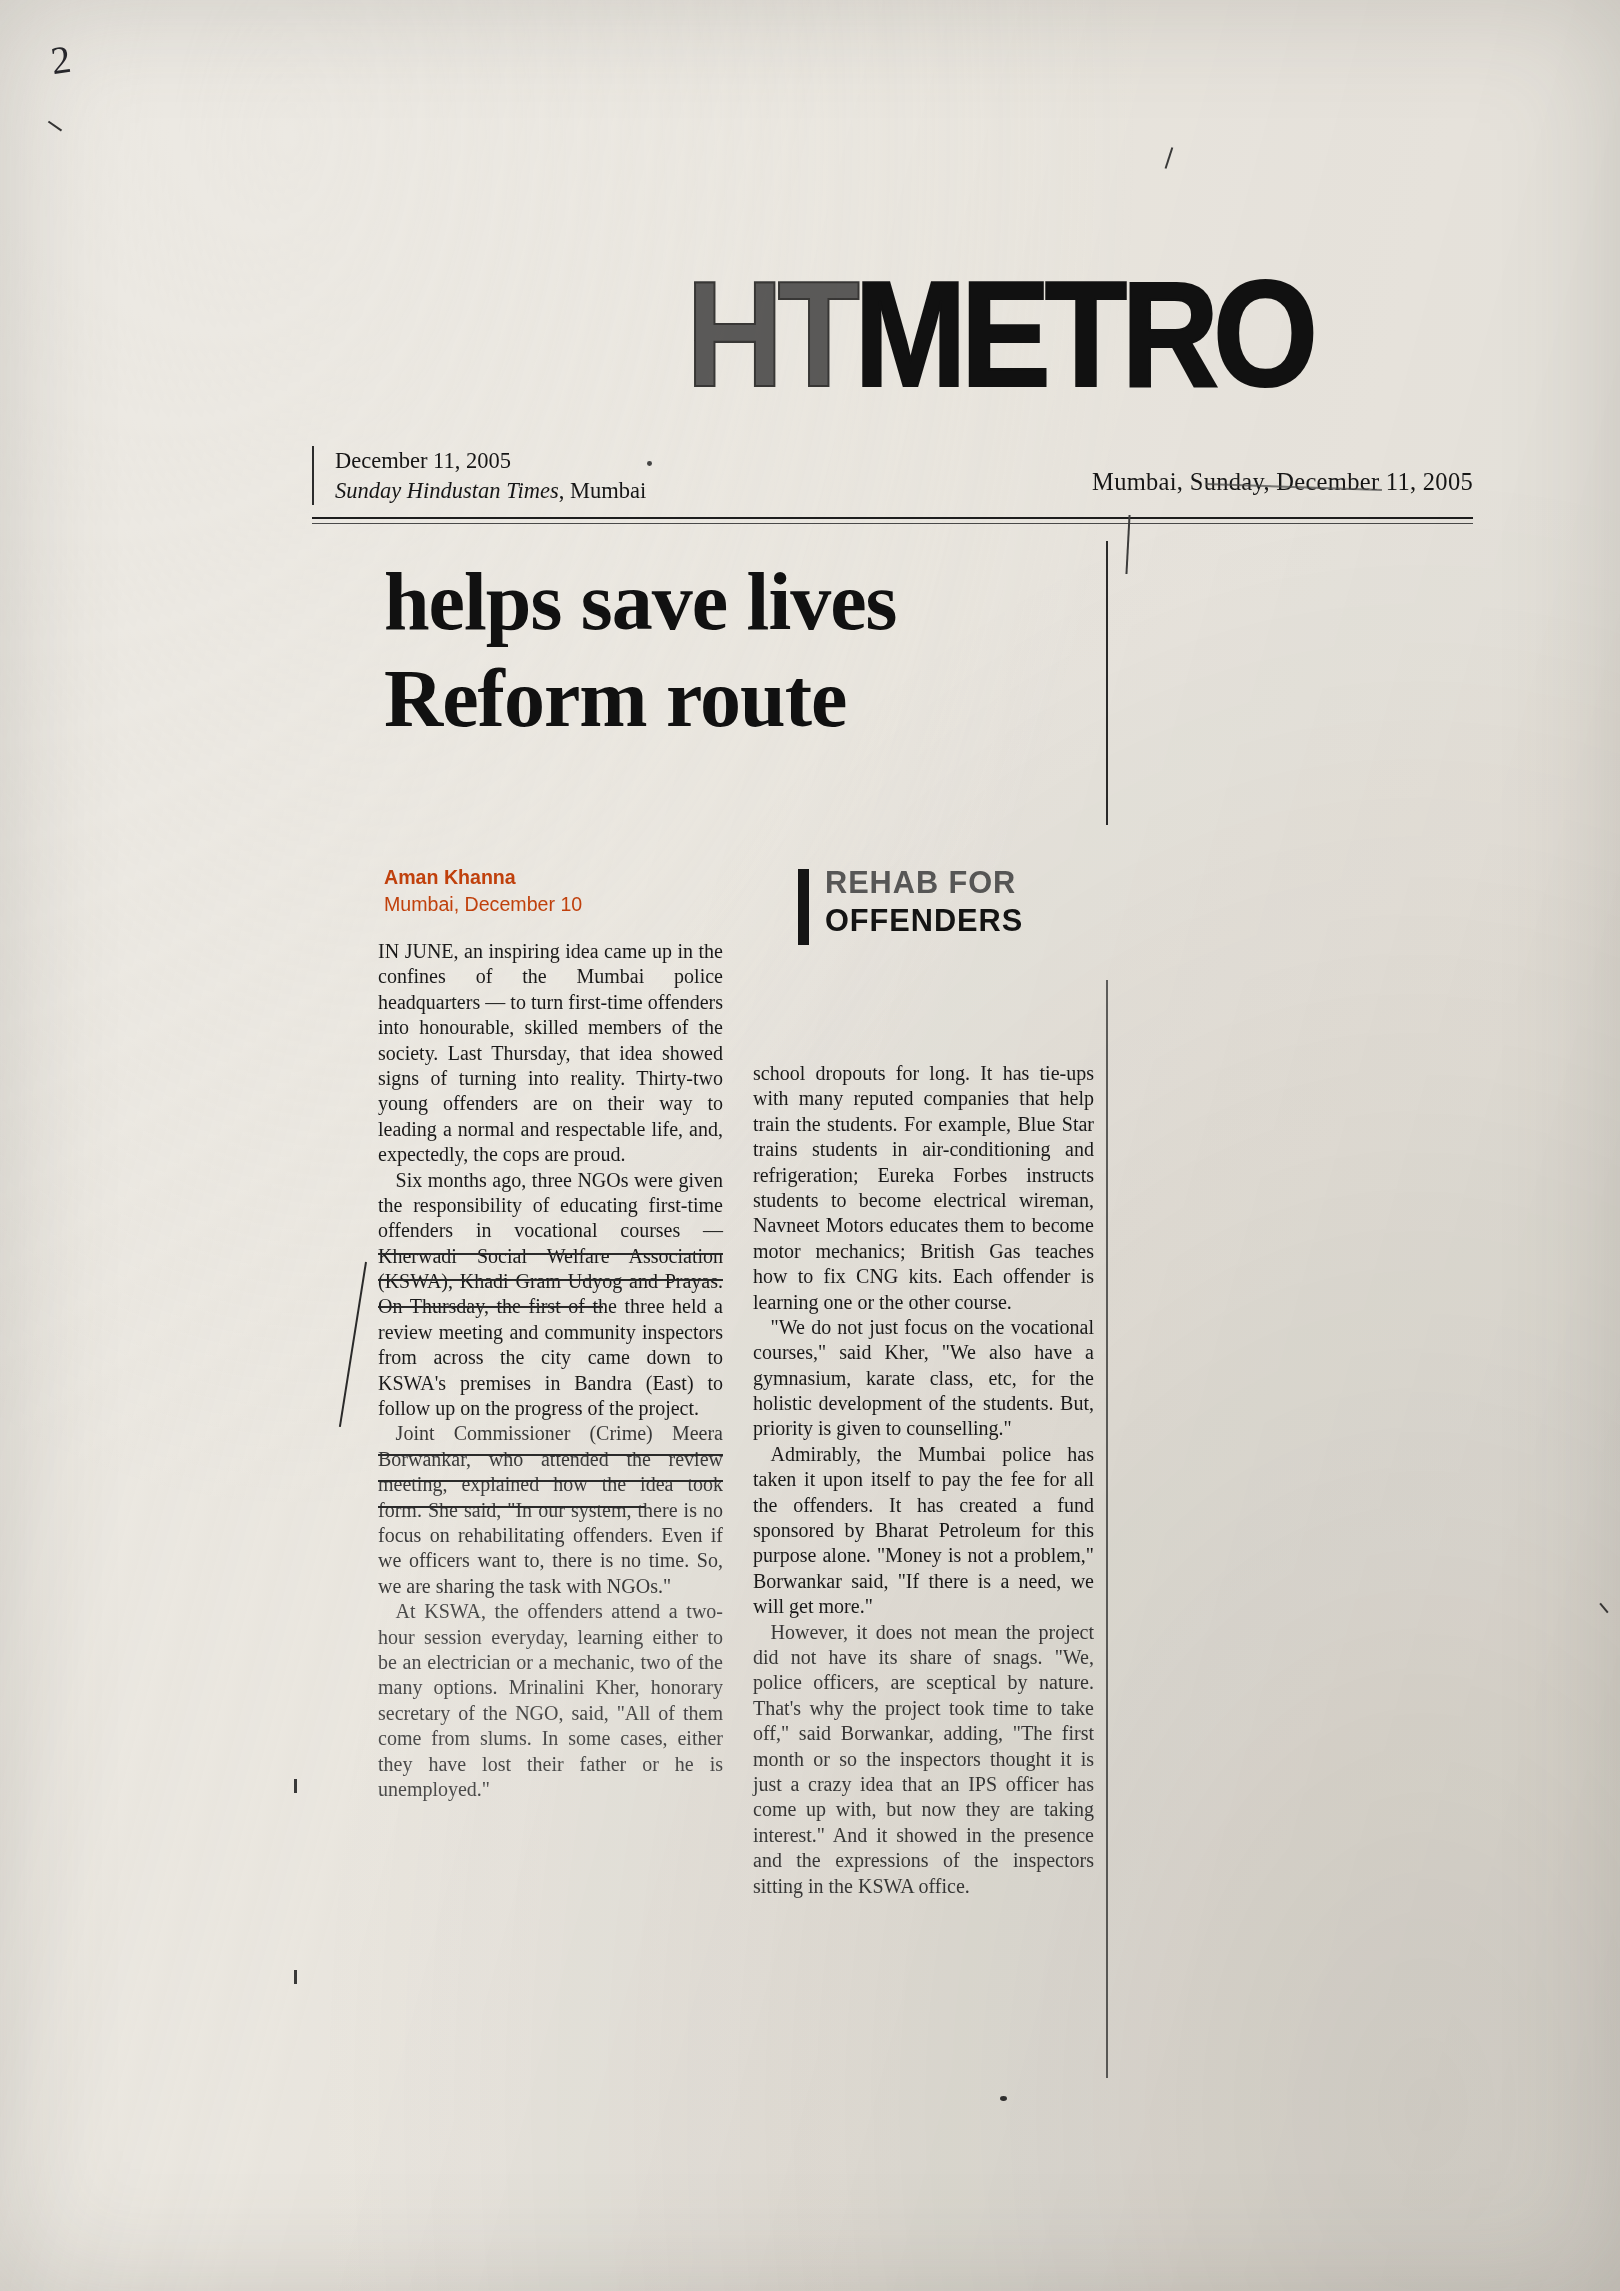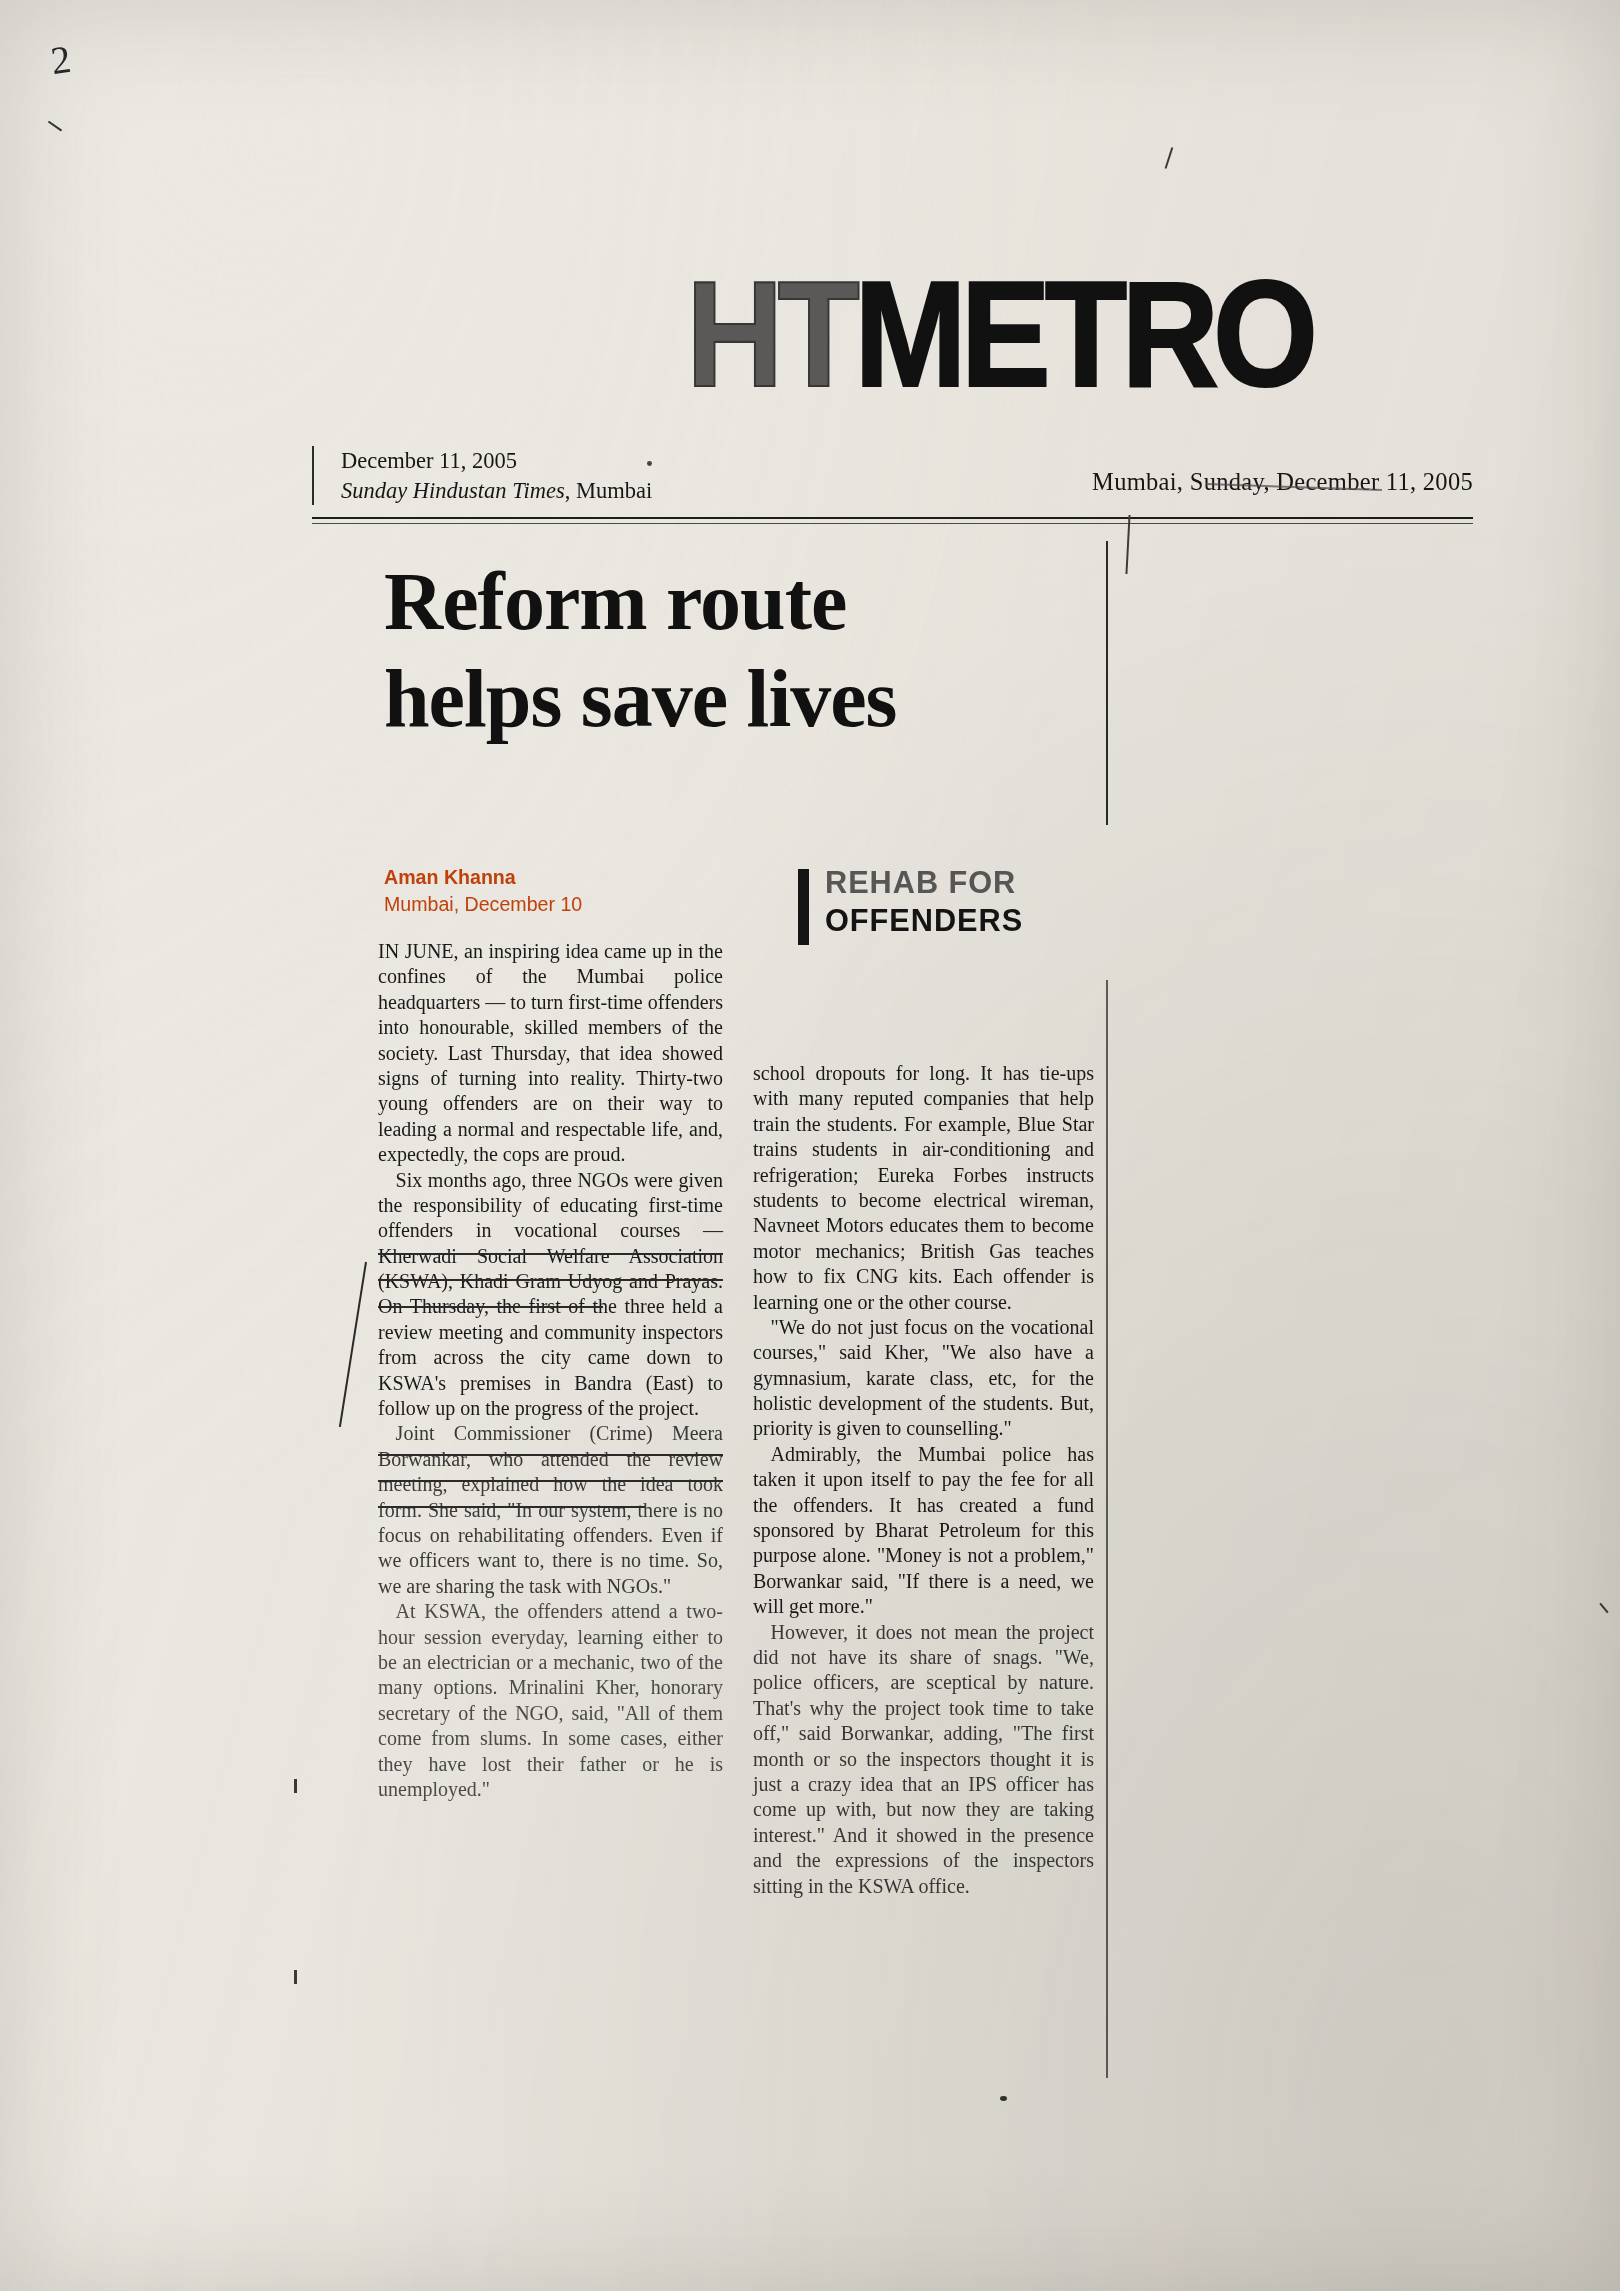--- a/index.html
+++ b/index.html
@@ -67,21 +67,21 @@
     position: absolute;
     left: 312px;
     top: 446px;
     width: 1161px;
   }
   #dateline-left {
     position: absolute;
     left: 0;
     top: 0;
     border-left: 2.9px solid #2c2c2c;
-    padding-left: 27px;
+    padding-left: 21px;
     line-height: 1.32;
   }
   #dateline-left .l1 { font-size: 22.5px; }
   #dateline-left .l2 { font-size: 22.5px; }
   #dateline-left .l2 i { font-style: italic; }
   #dateline-right {
     position: absolute;
     right: 0;
     top: 21.6px;
     font-size: 24.5px;
@@ -256,22 +256,22 @@
     <div id="dateline-left">
       <div class="l1">December 11, 2005</div>
       <div class="l2"><i>Sunday Hindustan Times</i><span>, Mumbai</span></div>
     </div>
     <div id="dateline-right">Mumbai, Sunday, December 11, 2005</div>
   </div>
   <div id="rule-main"></div>
   <div id="rule-main2"></div>
 
   <div id="headline">
+    <span class="hl">helps save lives</span>
     <span class="hl">Reform route</span>
-    <span class="hl">helps save lives</span>
   </div>
   <div id="headline-rule"></div>
 
   <div id="byline">
     <div>Aman Khanna</div>
     <div class="place">Mumbai, December 10</div>
   </div>
 
   <div id="kicker">
     <div class="bar"></div>

